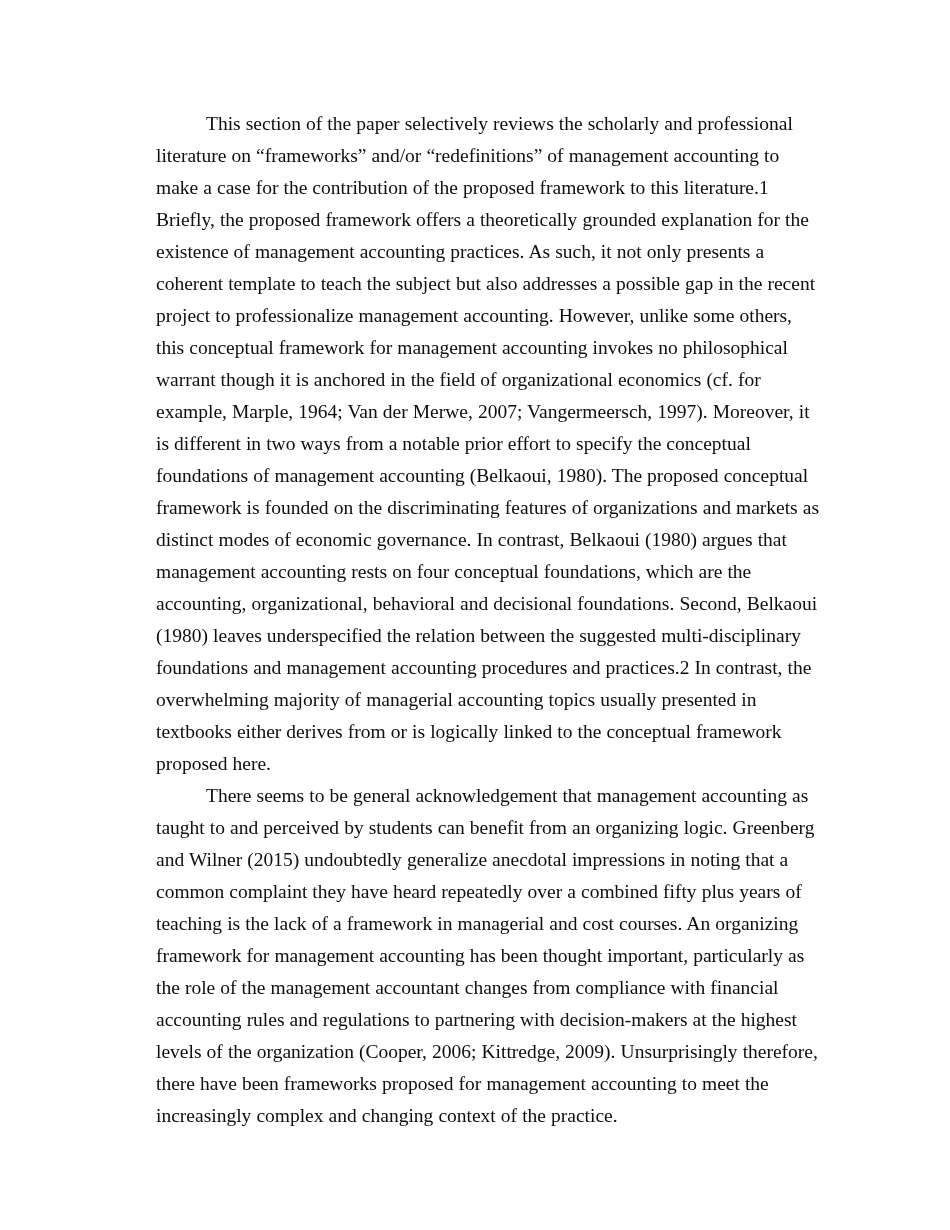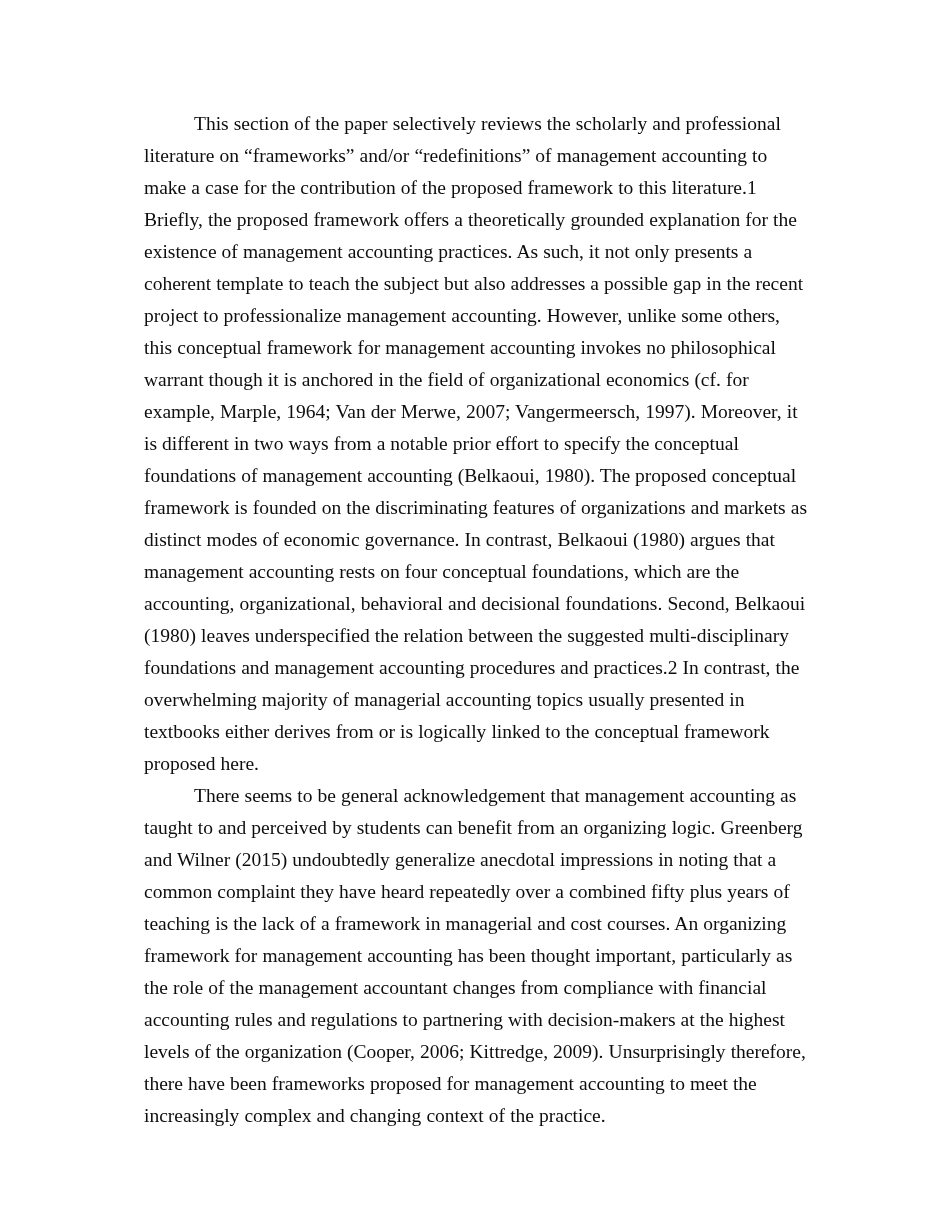--- a/index.html
+++ b/index.html
@@ -13,21 +13,21 @@
     position: relative;
     width: 950px;
     height: 1230px;
     background: #ffffff;
     overflow: hidden;
     box-sizing: border-box;
   }
 
   .text-column {
     position: absolute;
-    left: 144px;
+    left: 156px;
     top: 108px;
     width: 665px;
   }
 
   .body-paragraph {
     font-family: "Liberation Serif", "DejaVu Serif", serif;
     font-size: 19.5px;
     line-height: 32px;
     color: #0d0d0d;
     text-align: left;

